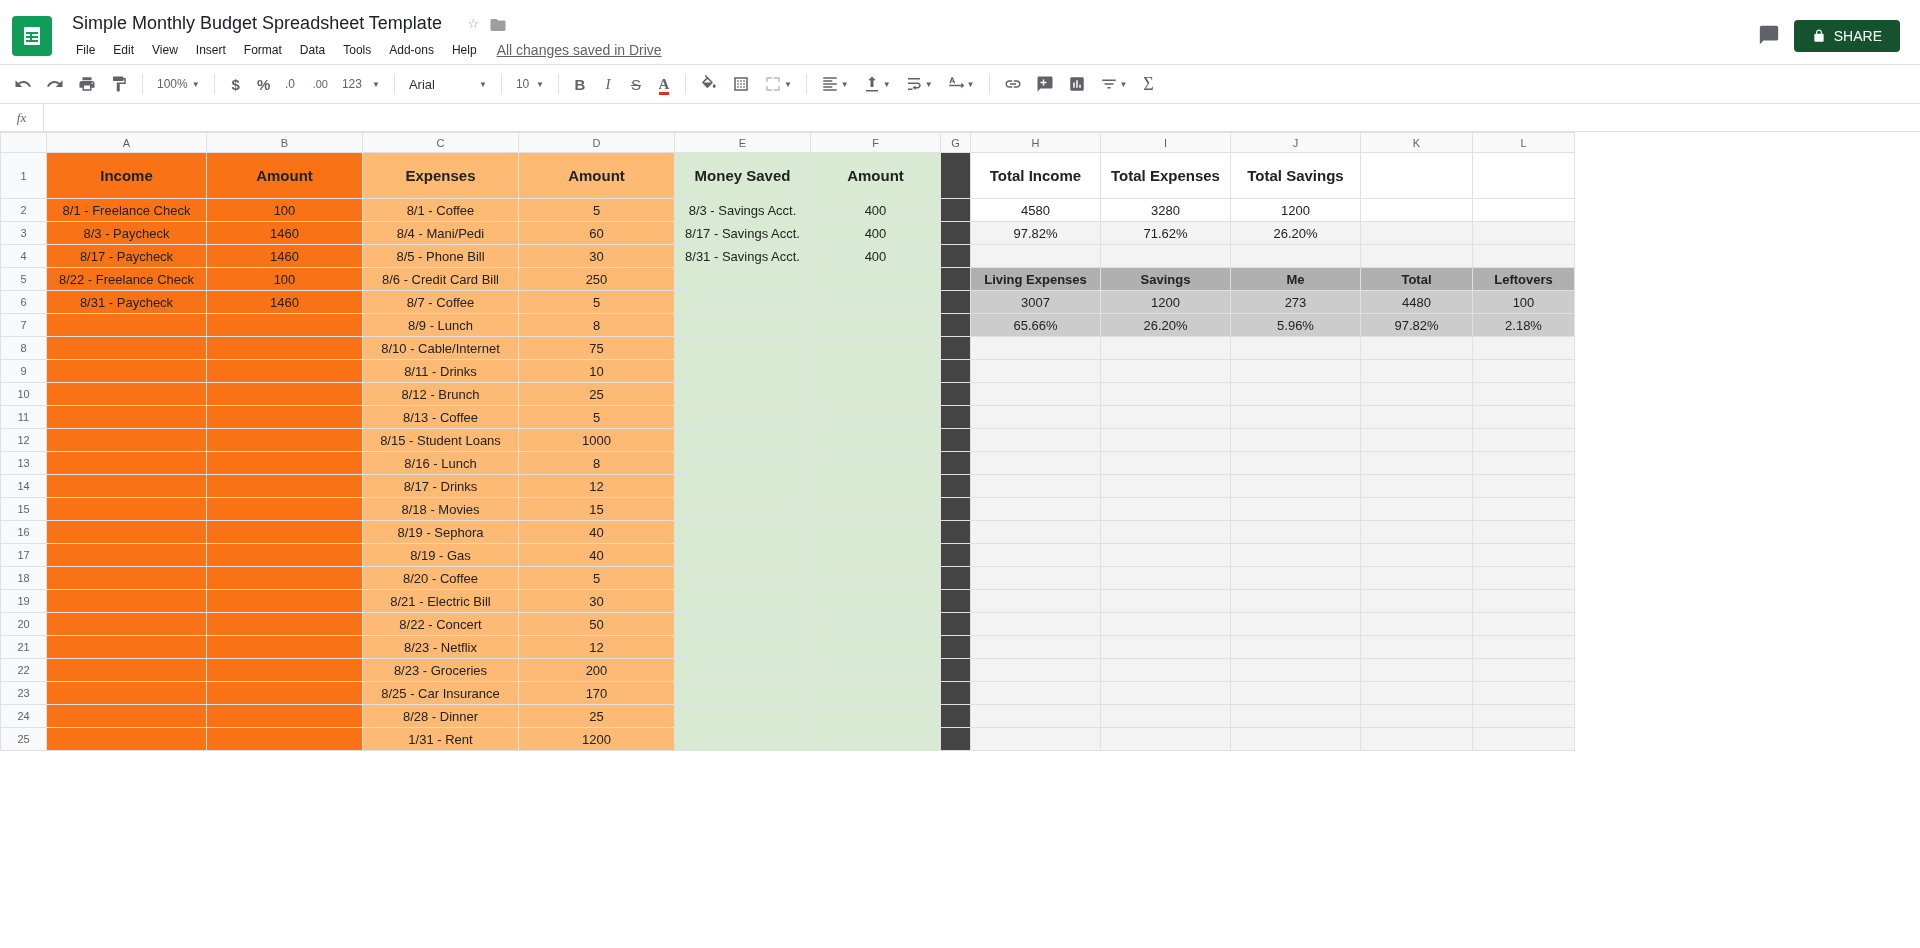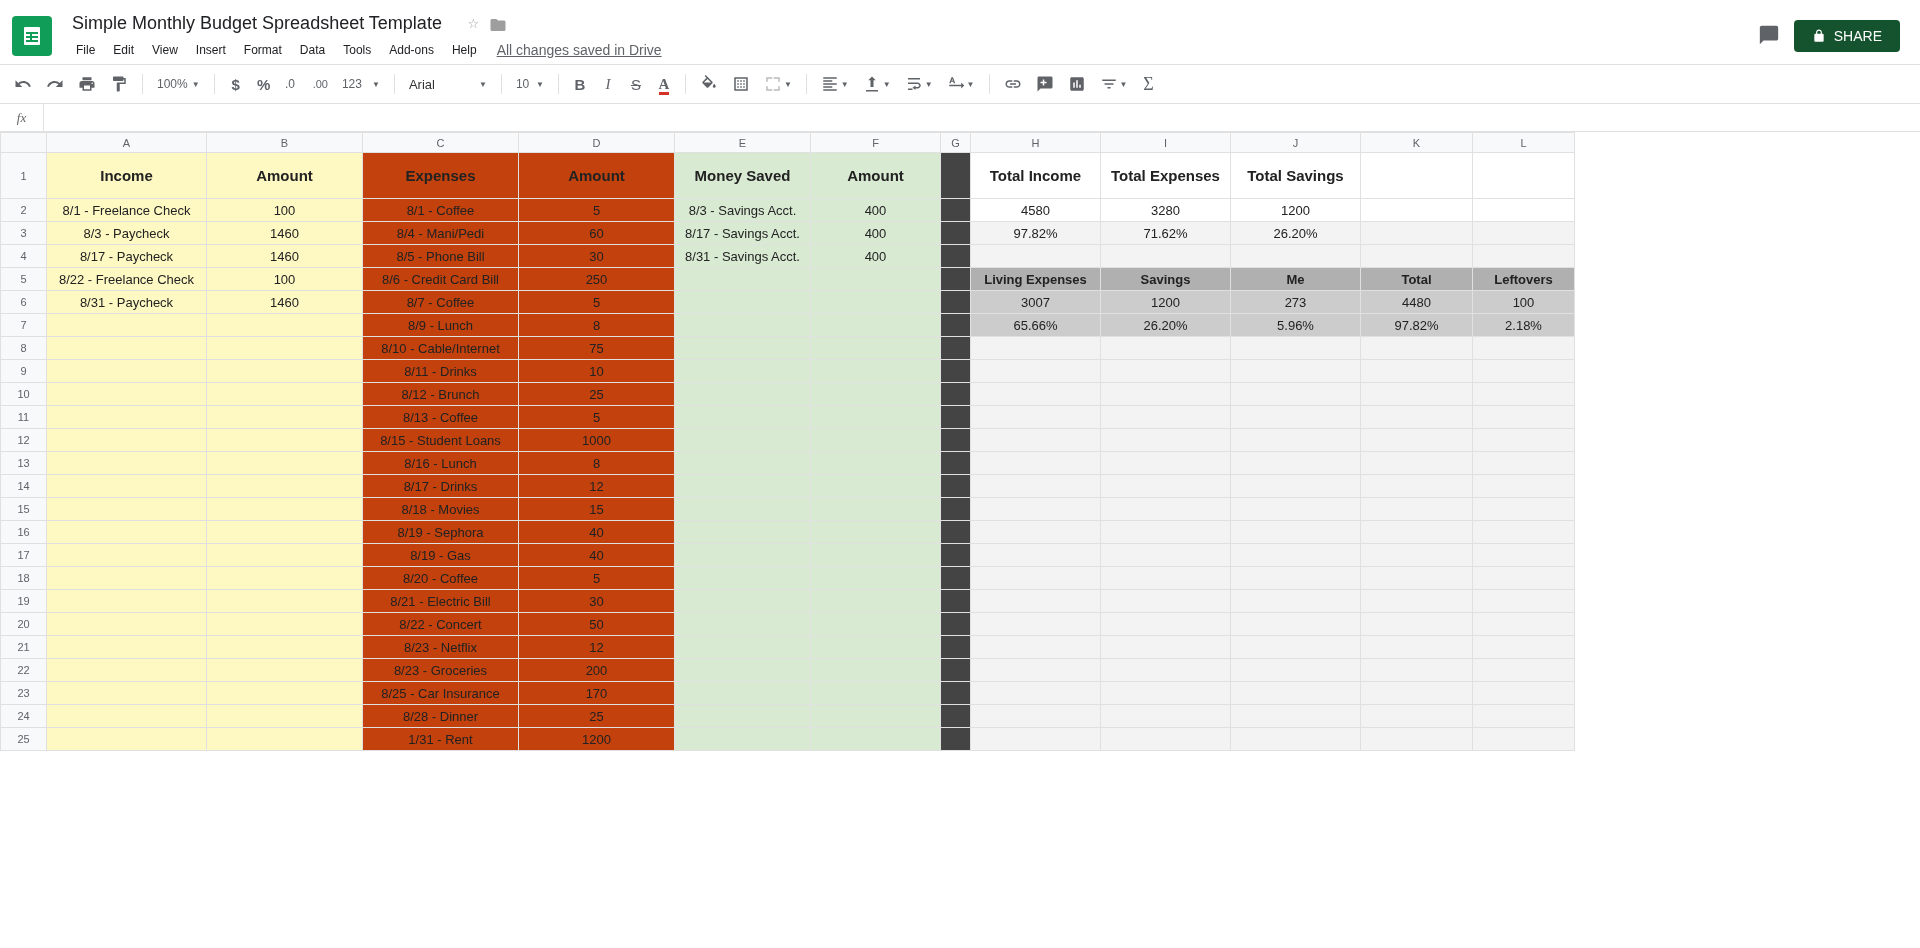--- a/index.html
+++ b/index.html
@@ -45,22 +45,22 @@
 .corner { background: #f8f9fa; width:46px;}
 
 .col-A { width: 160px; } .col-B { width: 156px; }
 .col-C { width: 156px; } .col-D { width: 156px; }
 .col-E { width: 136px; } .col-F { width: 130px; }
 .col-G { width: 30px;  } .col-H { width: 130px; }
 .col-I { width: 130px; } .col-J { width: 130px; }
 .col-K { width: 112px; } .col-L { width: 102px; }
 
 .hdr-row td { font-weight: bold; font-size: 15px; height: 46px; }
-.blue  { background: #fef9c3; }
-.red   { background: #c2410c; }
+.blue  { background: #f97316; }
+.red   { background: #fdba74; }
 .green { background: #d9ead3; }
 .dark  { background: #444; }
 .greyh { background: #b0b0b0; font-weight: bold; }
 .greyl { background: #cccccc; }
 .lightgrey { background: #f3f3f3; }
 </style>
 </head>
 <body>
 
 <div class="titlebar">

